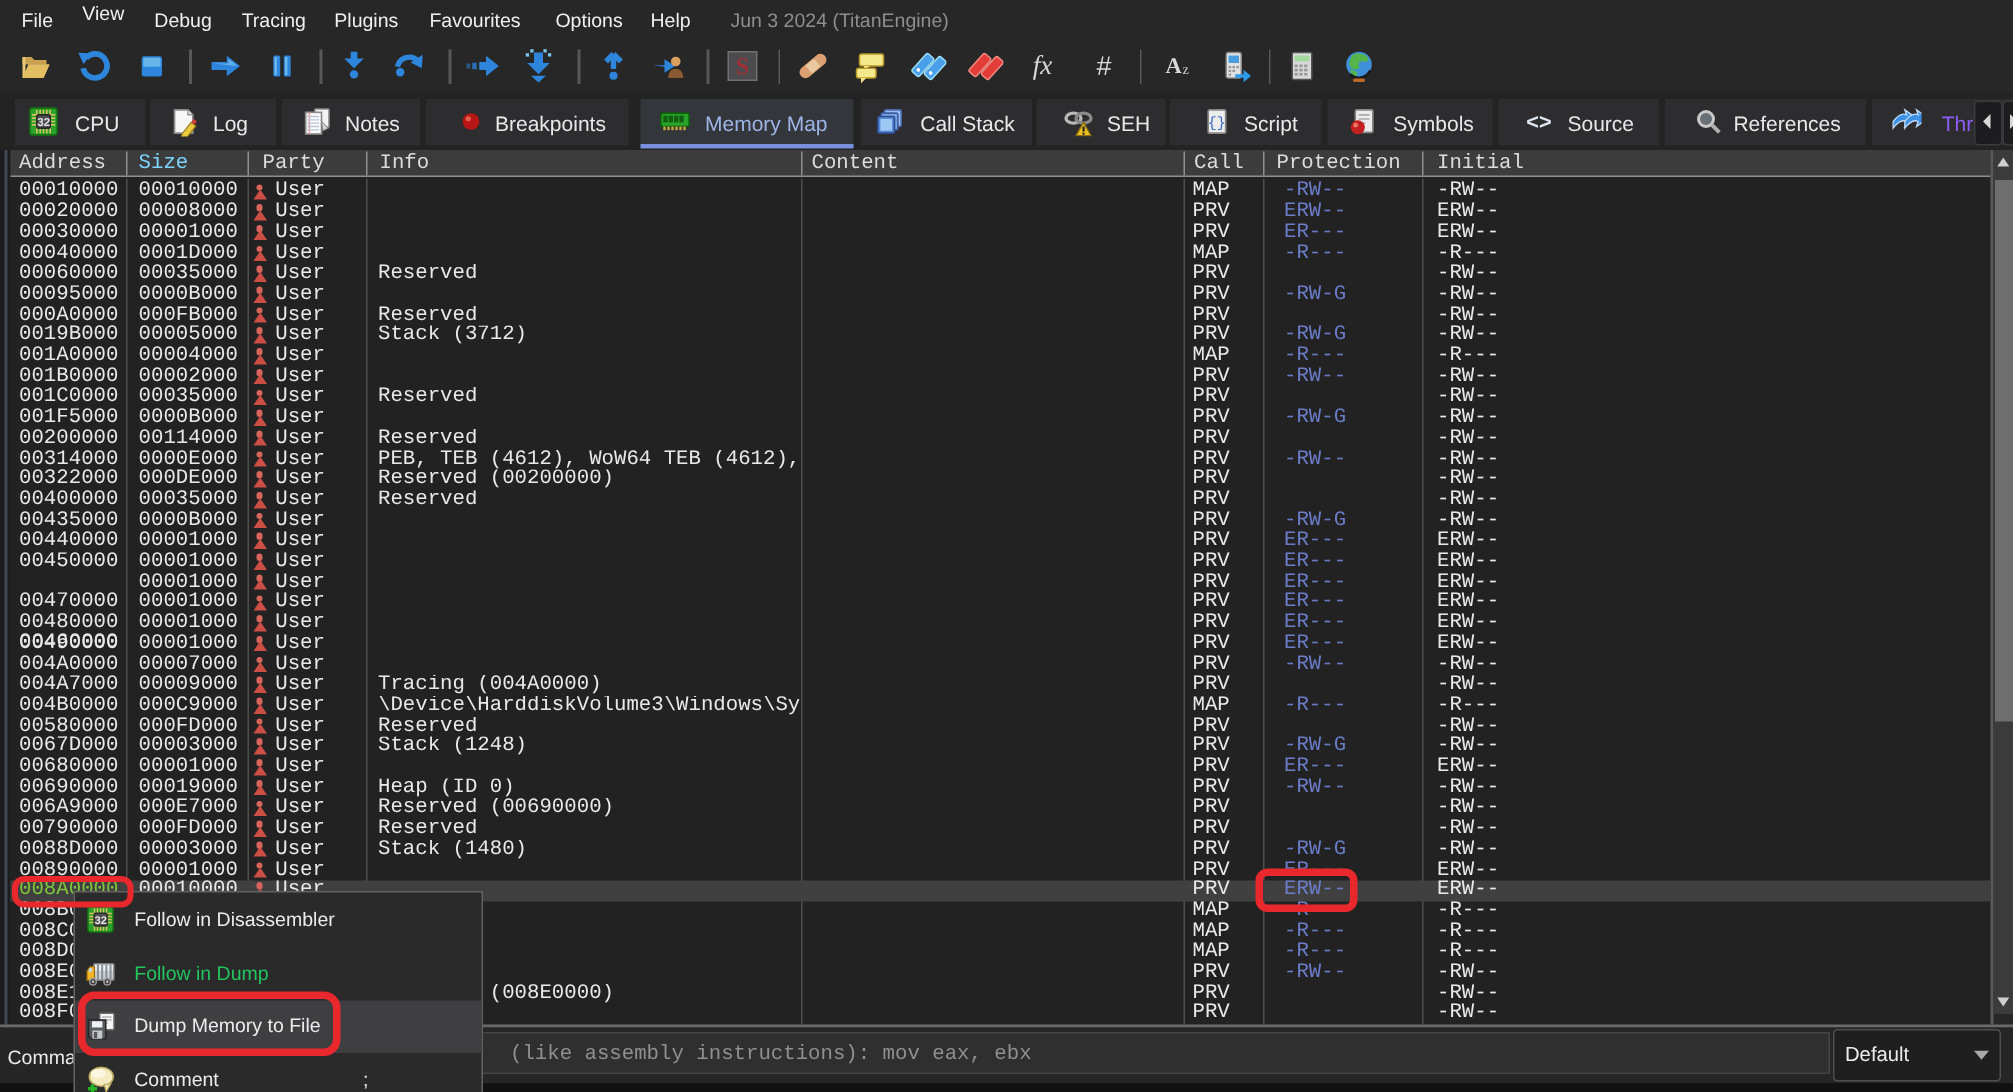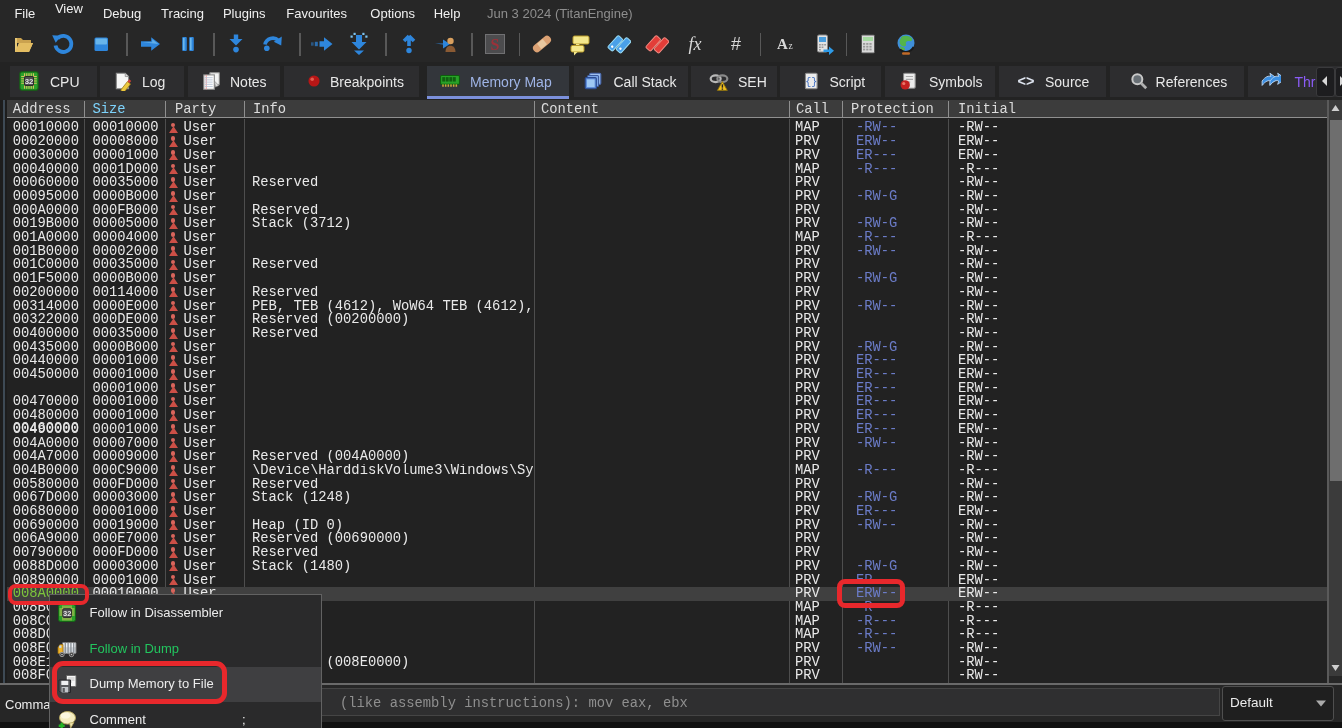--- a/index.html
+++ b/index.html
@@ -465,21 +465,21 @@
 <div class="mono" style="left:92.4px;top:436.49999999999994px;">00007000</div>
 <div class="person" style="left:168.5px;top:437.59999999999997px;"></div>
 <div class="mono" style="left:183.5px;top:436.49999999999994px;">User</div>
 <div class="mono" style="left:795px;top:436.49999999999994px;">PRV</div>
 <div class="mono blue" style="left:856px;top:436.49999999999994px;">-RW--</div>
 <div class="mono" style="left:958px;top:436.49999999999994px;">-RW--</div>
 <div class="mono" style="left:12.7px;top:450.19999999999993px;color:#e9e9e9;">004A7000</div>
 <div class="mono" style="left:92.4px;top:450.19999999999993px;">00009000</div>
 <div class="person" style="left:168.5px;top:451.29999999999995px;"></div>
 <div class="mono" style="left:183.5px;top:450.19999999999993px;">User</div>
-<div class="mono" style="left:252px;top:450.19999999999993px;width:280.5px;overflow:hidden;">Reserved (004A0000)</div>
+<div class="mono" style="left:252px;top:450.19999999999993px;width:280.5px;overflow:hidden;">Tracing (004A0000)</div>
 <div class="mono" style="left:795px;top:450.19999999999993px;">PRV</div>
 <div class="mono" style="left:958px;top:450.19999999999993px;">-RW--</div>
 <div class="mono" style="left:12.7px;top:463.9px;color:#e9e9e9;">004B0000</div>
 <div class="mono" style="left:92.4px;top:463.9px;">000C9000</div>
 <div class="person" style="left:168.5px;top:465.0px;"></div>
 <div class="mono" style="left:183.5px;top:463.9px;">User</div>
 <div class="mono" style="left:252px;top:463.9px;width:280.5px;overflow:hidden;">\Device\HarddiskVolume3\Windows\SysWOW64</div>
 <div class="mono" style="left:795px;top:463.9px;">MAP</div>
 <div class="mono blue" style="left:856px;top:463.9px;">-R---</div>
 <div class="mono" style="left:958px;top:463.9px;">-R---</div>

